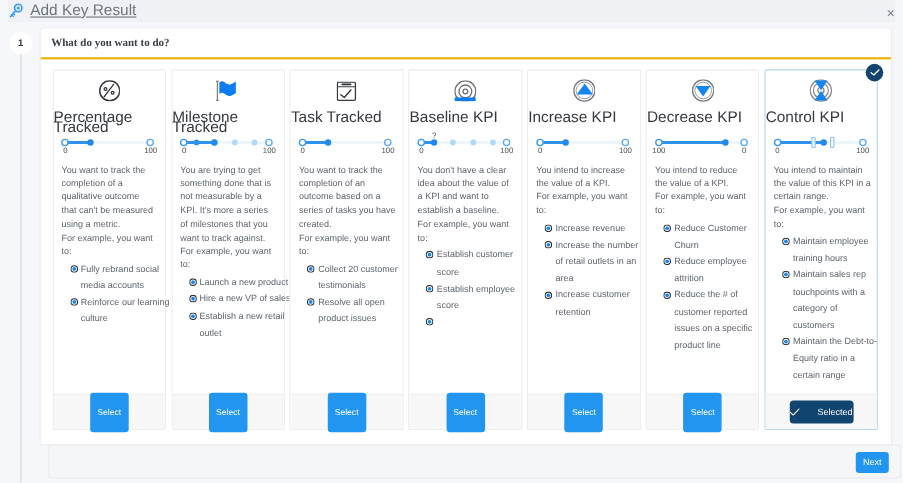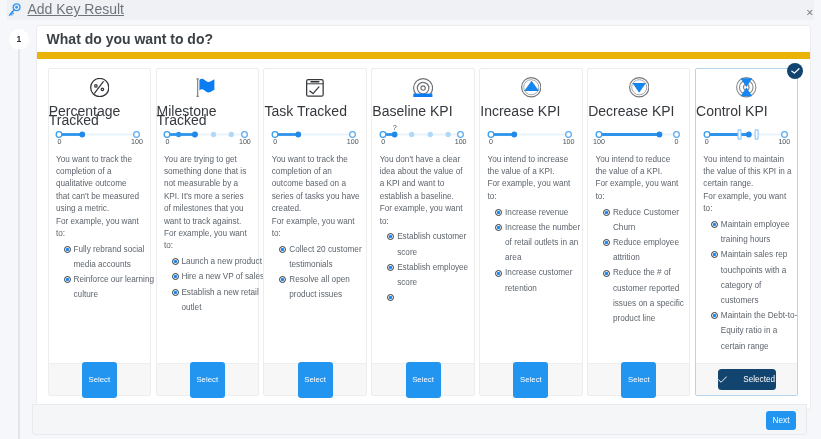--- a/index.html
+++ b/index.html
@@ -11,22 +11,22 @@
   .tb-title{position:absolute;left:20.8px;top:3px;font-size:14px;color:#6e747c;line-height:13px;text-decoration:underline;}
   .close-btn{position:absolute;left:798.6px;top:8.4px;width:9px;height:9px;line-height:9px;
        text-align:center;font-size:9.6px;color:#7b8087;}
   
   .step{position:absolute;left:8.6px;top:29.2px;width:20.4px;height:20.4px;border-radius:50%;background:#fff;
        display:flex;align-items:center;justify-content:center;font-size:8.6px;font-weight:bold;color:#2d3135;}
   .stepline{position:absolute;left:18.4px;top:49.4px;width:1.4px;height:390px;background:#e4e5e7;}
   
   .panel{position:absolute;left:36px;top:25px;width:775px;background:#fff;border:1px solid #ececec;
        box-sizing:border-box;border-radius:3px;}
-  .panel-head{height:26px;border-bottom:7px solid #eab308;display:flex;align-items:center;padding-left:9.6px;
-       font-size:14px;font-weight:bold;color:#3c4145;}
+  .panel-head{height:26px;border-bottom:2px solid #eab308;display:flex;align-items:center;padding-left:9.6px;
+       font-size:10px;font-weight:bold;color:#3c4145;font-family:Liberation Serif, serif;}
   
   .cards{display:flex;padding:9px 0 13px 10.7px;}
   .card{width:103.3px;height:328px;margin-right:4.6px;border:1px solid #ededed;background:#fff;box-sizing:border-box;
         display:flex;flex-direction:column;position:relative;border-radius:2px;}
   .card.sel{border:1px solid #b4d5ef;}
   .card-body{flex:1;padding:0;box-sizing:border-box;position:relative;}
   .icon-wrap{position:absolute;left:0;top:8.1px;width:101.3px;height:20.5px;
        display:flex;align-items:center;justify-content:center;}
   .card-title{position:absolute;left:0;top:38px;width:101.3px;
        font-size:14px;font-weight:normal;color:#35393e;line-height:9px;}
@@ -46,21 +46,21 @@
   .bline{display:block;white-space:nowrap;}
   .card-foot{height:31px;background:#f7f7f7;border-top:1px solid #eeeeee;
        display:flex;align-items:center;justify-content:center;}
   .sel-btn{background:#2295f1;color:#fff;font-size:7.8px;width:35px;height:36px;border-radius:3px;
        display:flex;align-items:center;justify-content:center;}
   .selected-btn{background:#11456f;color:#fff;font-size:8.2px;width:57.9px;height:21.2px;border-radius:3.5px;
        display:flex;align-items:center;justify-content:center;gap:16px;}
   .badge{position:absolute;right:-5.6px;top:-5.7px;width:16.1px;height:16.1px;border-radius:50%;background:#11456f;
        display:flex;align-items:center;justify-content:center;}
   
-  .bottombar{position:absolute;left:32px;top:404px;width:775px;height:31px;background:#f5f6f8;
+  .bottombar{position:absolute;left:44px;top:404px;width:775px;height:31px;background:#f5f6f8;
        border:1px solid #e9eaec;border-top:1px solid #e9eaec;box-sizing:border-box;border-radius:0 0 3px 3px;}
   .next{position:absolute;left:733px;top:5.8px;background:#2295f1;color:#fff;font-size:8.2px;
        width:30px;height:19px;border-radius:3px;display:flex;align-items:center;justify-content:center;}
 </style>
 </head>
 <body>
 
 <div class="titlebar">
   <span class="key-icon">
     <svg width="13" height="14" viewBox="0 0 25 27" fill="none">

